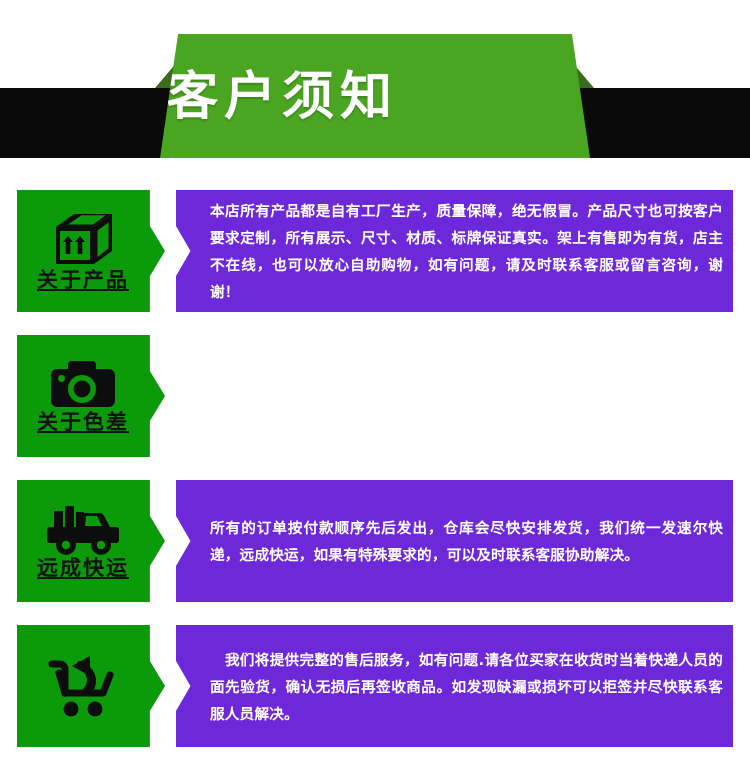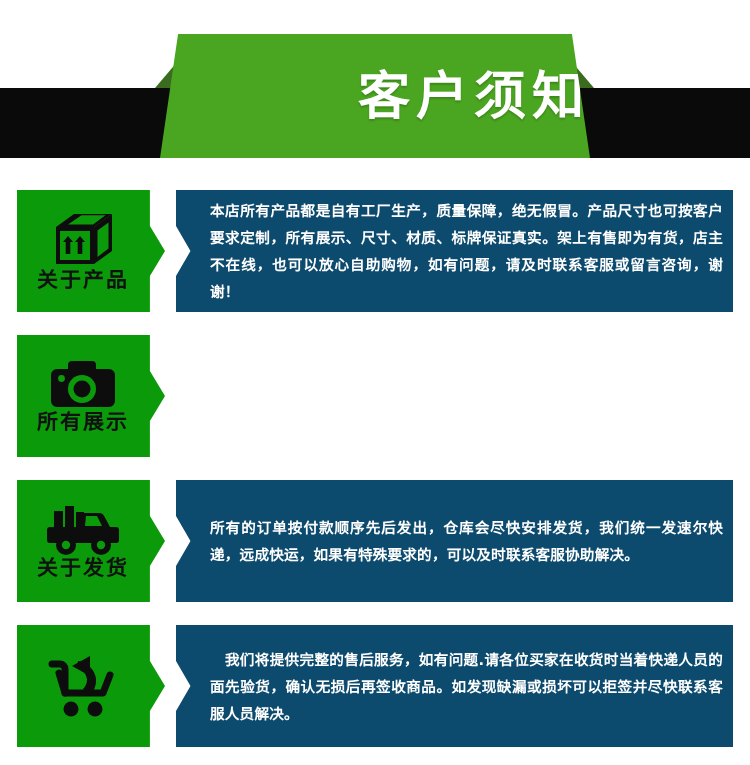--- a/index.html
+++ b/index.html
@@ -58,21 +58,21 @@
   .banner-ribbon {
     position: absolute;
     left: 160px;
     top: 34px;
     width: 430px;
     height: 124px;
     background: #4aa520;
     clip-path: polygon(4.2% 0%, 95.8% 0%, 100% 100%, 0% 100%);
     display: flex;
     align-items: center;
-    justify-content: flex-end;
+    justify-content: flex-start;
   }
   .banner-title {
     color: #ffffff;
     font-size: 52px;
     font-weight: bold;
     letter-spacing: 6px;
     line-height: 1;
     text-shadow: 0 2px 2px rgba(0,0,0,.18);
     white-space: nowrap;
     padding-left: 6px;
@@ -115,30 +115,31 @@
   .cat-icon svg { display: block; }
 
   .cat-label {
     color: #111111;
     font-size: 21px;
     font-weight: bold;
     letter-spacing: 2px;
     line-height: 1;
     margin-top: 1px;
     white-space: nowrap;
+    text-decoration: underline;
   }
 
   
   .msg-panel {
     position: absolute;
     left: 176px;
     top: 0;
     width: 557px;
     height: 122px;
-    background: #0c4a6e;
+    background: #6d28d9;
     clip-path: polygon(
        0% 0%, 100% 0%, 100% 100%, 0% 100%,
        0% 70.5%, 2.6% 50%, 0% 29.5%);
     display: flex;
     align-items: center;
     box-sizing: border-box;
     padding: 0 10px 0 34px;
   }
   .msg-text {
     color: #ffffff;
@@ -201,21 +202,21 @@
       <span class="cat-icon">
         <svg width="72" height="52" viewBox="0 0 72 52" aria-hidden="true">
           <g fill="#0d0d0d">
             <path d="M25 2 h20 a4 4 0 0 1 4 4 v4 h13 a6 6 0 0 1 6 6 v26 a6 6 0 0 1 -6 6 h-52 a6 6 0 0 1 -6 -6 v-26 a6 6 0 0 1 6 -6 h11 v-4 a4 4 0 0 1 4 -4 z"></path>
           </g>
           <circle cx="35" cy="30" r="14" fill="#0a9a0a"></circle>
           <circle cx="35" cy="30" r="8.5" fill="#0d0d0d"></circle>
           <circle cx="14.5" cy="19.5" r="3.4" fill="#0a9a0a"></circle>
         </svg>
       </span>
-      <span class="cat-label">所有展示</span>
+      <span class="cat-label">关于色差</span>
     </div>
   </div>
 
   <div class="row row-3">
     <div class="cat-card">
       <span class="cat-icon">
         <svg width="78" height="54" viewBox="0 0 78 54" aria-hidden="true">
           <g fill="#0d0d0d">
 
             <rect x="10" y="8" width="9" height="16"></rect>
@@ -226,21 +227,21 @@
 
             <path d="M42 13 h11 l5 10 h-17 z" fill="#0a9a0a"></path>
 
             <circle cx="22" cy="42" r="10"></circle>
             <circle cx="57" cy="42" r="10"></circle>
           </g>
           <circle cx="22" cy="42" r="4.2" fill="#0a9a0a"></circle>
           <circle cx="57" cy="42" r="4.2" fill="#0a9a0a"></circle>
         </svg>
       </span>
-      <span class="cat-label">关于发货</span>
+      <span class="cat-label">远成快运</span>
     </div>
     <div class="msg-panel">
       <p class="msg-text">所有的订单按付款顺序先后发出，仓库会尽快安排发货，我们统一发速尔快递，远成快运，如果有特殊要求的，可以及时联系客服协助解决。</p>
     </div>
   </div>
 
   <div class="row row-4">
     <div class="cat-card no-label">
       <span class="cat-icon">
         <svg width="76" height="66" viewBox="0 0 76 66" aria-hidden="true">

